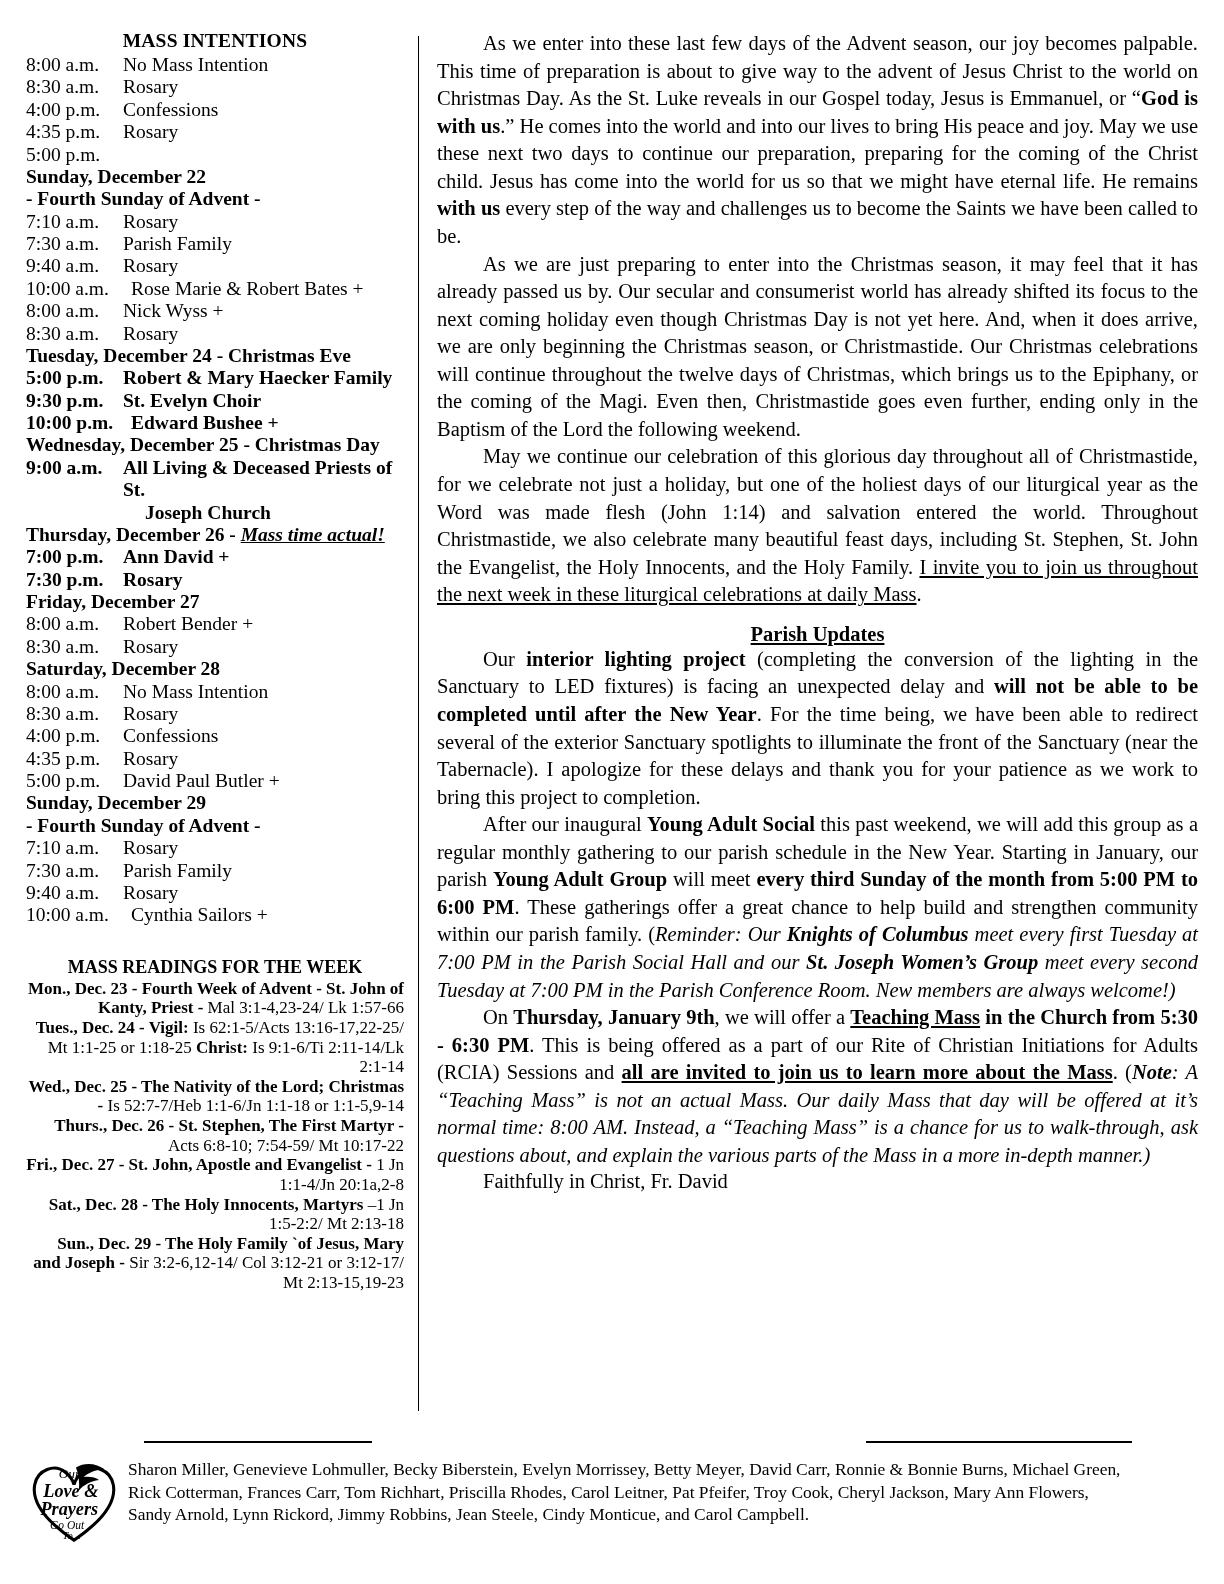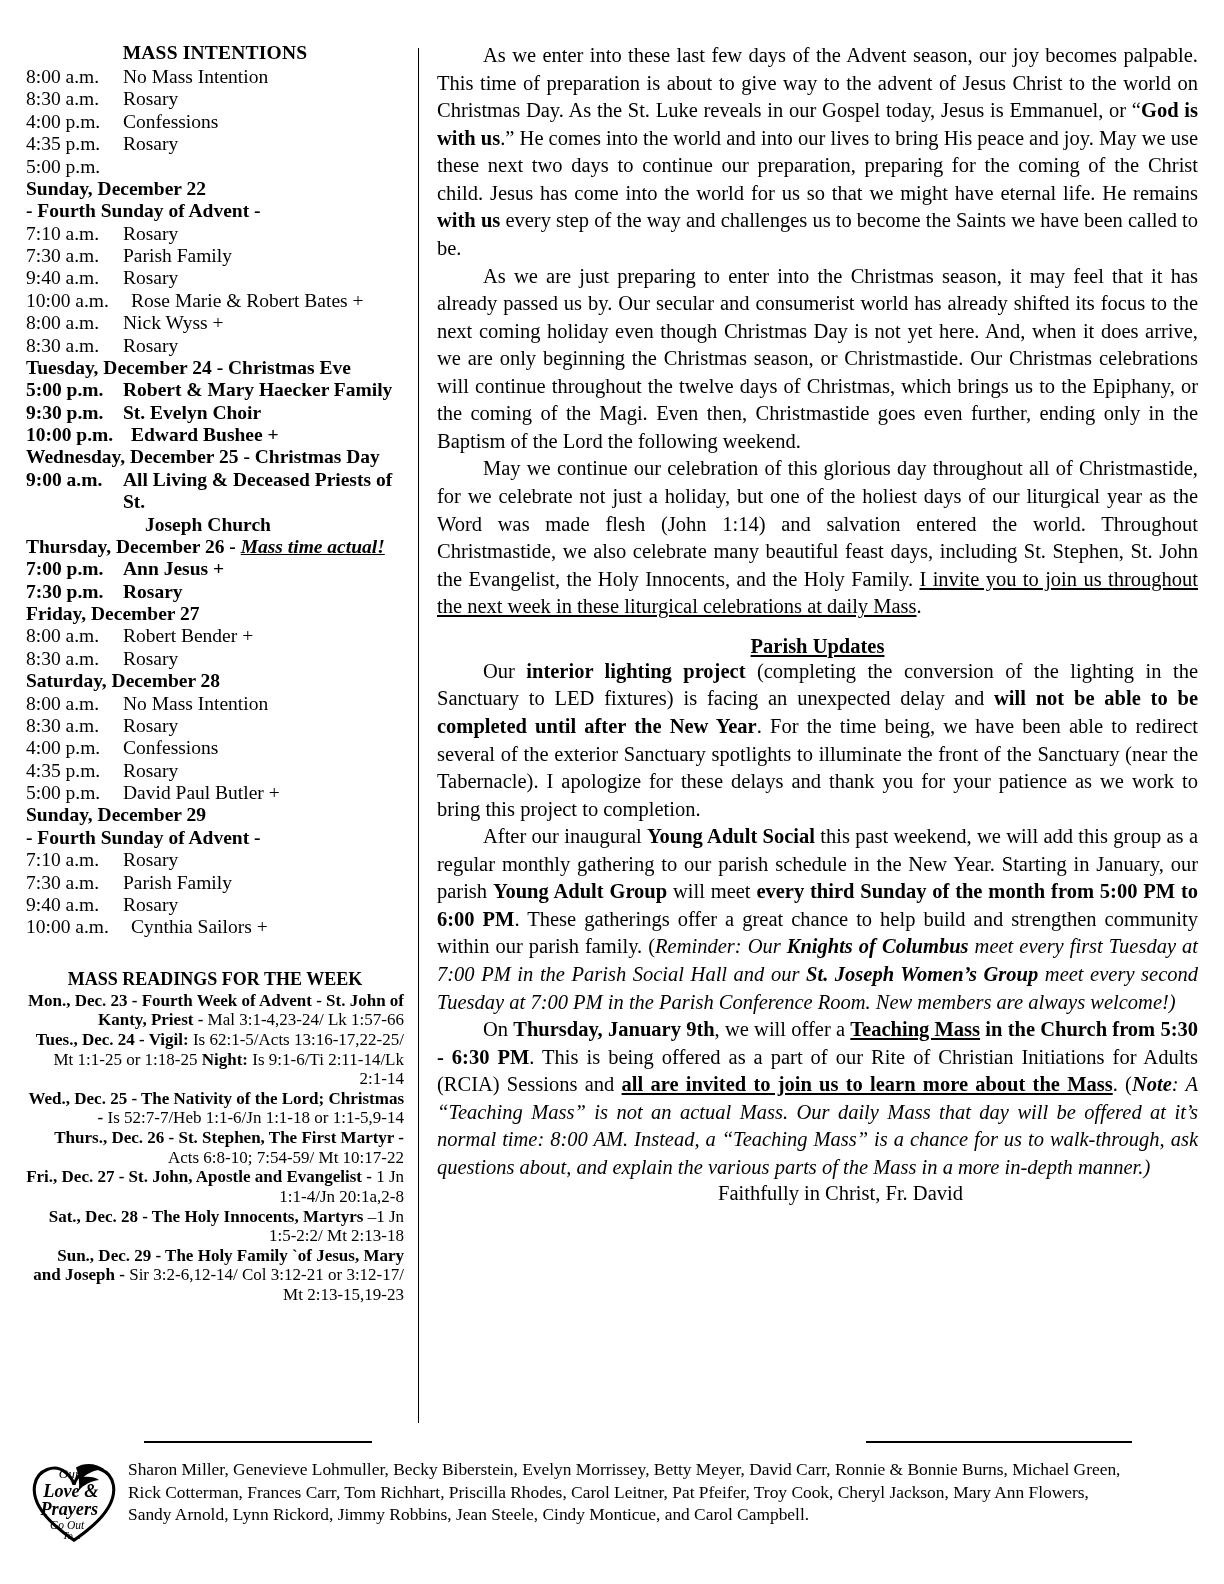--- a/index.html
+++ b/index.html
@@ -13,21 +13,21 @@
     font-family: "Liberation Serif", "DejaVu Serif", serif;
     color: #000000;
     position: relative;
     overflow: hidden;
   }
   .page {
     width: 1224px;
     height: 1584px;
     position: relative;
     box-sizing: border-box;
-    padding: 42px 26px 0 26px;
+    padding: 30px 26px 0 26px;
     border-radius: 16px;
   }
   .columns {
     display: flex;
     align-items: flex-start;
     height: 1380px;
   }
   
   .left-col {
     width: 392px;
@@ -124,21 +124,21 @@
     text-decoration: underline;
     margin: 14px 0 0 0;
   }
   p.body i { font-style: italic; }
   p.body b { font-weight: bold; }
   p.body u { text-decoration: underline; }
   .signature {
     font-size: 20.5px;
     margin: 0;
     text-indent: 46px;
-    text-align: center;
+    text-align: left;
   }
 
   
   .footer {
     position: absolute;
     left: 26px;
     right: 26px;
     bottom: 8px;
     height: 140px;
   }
@@ -242,21 +242,21 @@
             <span class="what">Edward Bushee +</span>
           </div>
           <div class="mass-day"><span>Wednesday, December 25 - Christmas Day</span></div>
           <div class="mass-row bold">
             <span class="time">9:00 a.m.</span>
             <span class="what">All Living &amp; Deceased Priests of St.<span class="cont">Joseph Church</span></span>
           </div>
           <div class="mass-day"><span>Thursday, December 26 - </span><span class="chg">Mass time actual!</span></div>
           <div class="mass-row bold">
             <span class="time">7:00 p.m.</span>
-            <span class="what">Ann Jesus +</span>
+            <span class="what">Ann David +</span>
           </div>
           <div class="mass-row bold">
             <span class="time">7:30 p.m.</span>
             <span class="what">Rosary</span>
           </div>
           <div class="mass-day"><span>Friday, December 27</span></div>
           <div class="mass-row">
             <span class="time">8:00 a.m.</span>
             <span class="what">Robert Bender +</span>
           </div>
@@ -301,21 +301,21 @@
           </div>
           <div class="mass-row wide">
             <span class="time">10:00 a.m.</span>
             <span class="what">Cynthia Sailors +</span>
           </div>
         </div>
 
       <h2 class="readings-title">MASS READINGS FOR THE WEEK</h2>
       <div id="readings-list">
           <p class="reading"><b>Mon., Dec. 23 - Fourth Week of Advent - St. John of Kanty, Priest -</b><span> Mal 3:1-4,23-24/ Lk 1:57-66</span></p>
-          <p class="reading"><b>Tues., Dec. 24 -  Vigil:</b><span> Is 62:1-5/Acts 13:16-17,22-25/ Mt 1:1-25 or 1:18-25 </span><b>Night:</b><span> Is 9:1-6/Ti 2:11-14/Lk 2:1-14</span></p>
+          <p class="reading"><b>Tues., Dec. 24 -  Vigil:</b><span> Is 62:1-5/Acts 13:16-17,22-25/ Mt 1:1-25 or 1:18-25 </span><b>Christ:</b><span> Is 9:1-6/Ti 2:11-14/Lk 2:1-14</span></p>
           <p class="reading"><b>Wed., Dec. 25 -  The Nativity of the Lord; Christmas -</b><span> Is 52:7-7/Heb 1:1-6/Jn 1:1-18 or 1:1-5,9-14</span></p>
           <p class="reading"><b>Thurs., Dec. 26 - St. Stephen, The First Martyr -</b><span> Acts 6:8-10; 7:54-59/ Mt 10:17-22</span></p>
           <p class="reading"><b>Fri., Dec. 27 - St. John, Apostle and Evangelist -</b><span> 1 Jn 1:1-4/Jn 20:1a,2-8</span></p>
           <p class="reading"><b>Sat., Dec. 28 - The Holy Innocents, Martyrs</b><span> –1 Jn 1:5-2:2/ Mt 2:13-18</span></p>
           <p class="reading"><b> Sun., Dec. 29 - The Holy Family `of Jesus, Mary and Joseph -</b><span> Sir 3:2-6,12-14/ Col 3:12-21 or 3:12-17/ Mt 2:13-15,19-23</span></p>
         </div>
     </div>
 
     <div class="col-divider"></div>
 

